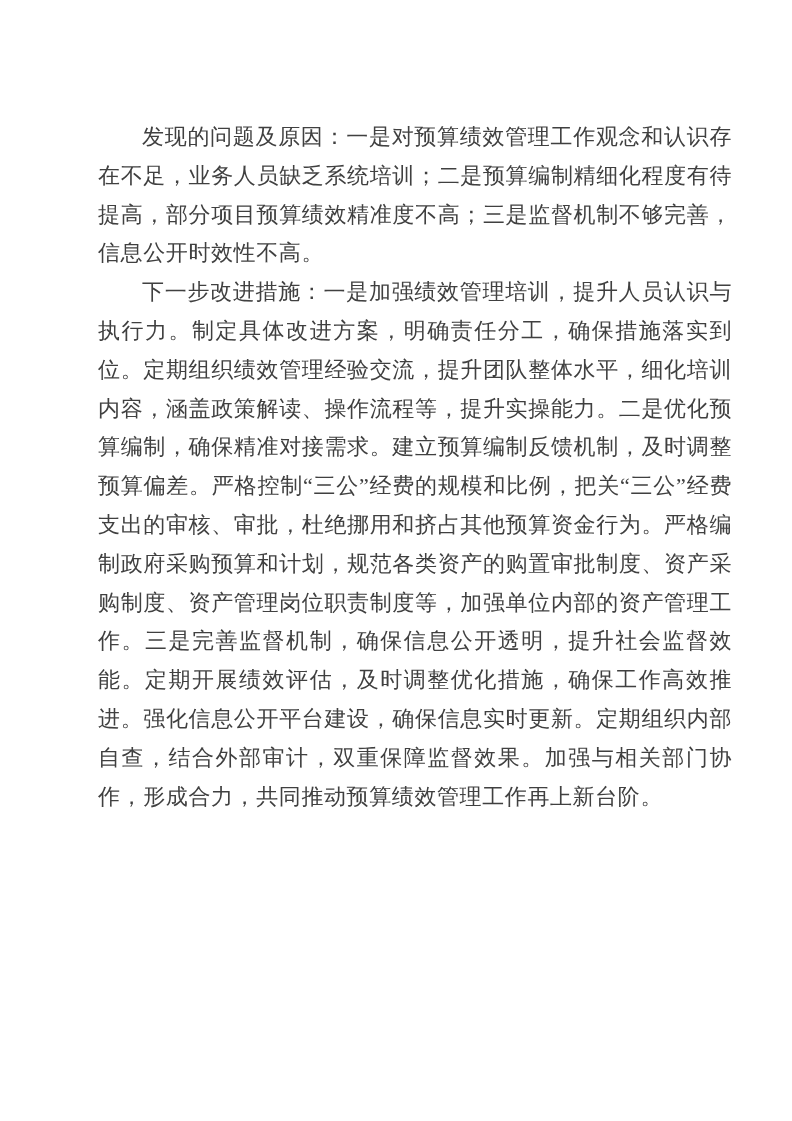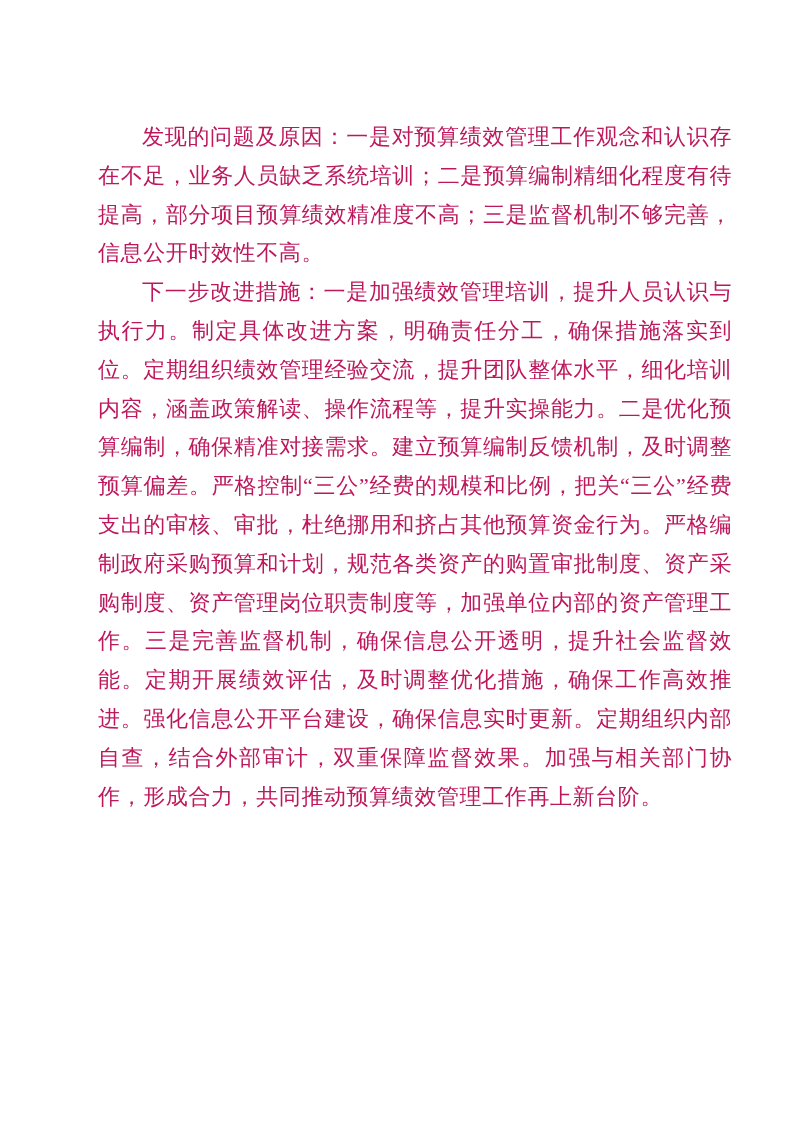--- a/index.html
+++ b/index.html
@@ -19,21 +19,21 @@
     position: absolute;
     left: 98px;
     top: 118px;
     width: 634px;
   }
   .para {
     margin: 0;
     padding: 0;
     font-size: 22px;
     line-height: 38.8px;
-    color: #be185d;
+    color: #404040;
     text-align: justify;
     text-justify: inter-character;
     text-indent: 2em;
     letter-spacing: 0.6px;
     word-break: break-all;
   }
 </style>
 </head>
 <body>
 

